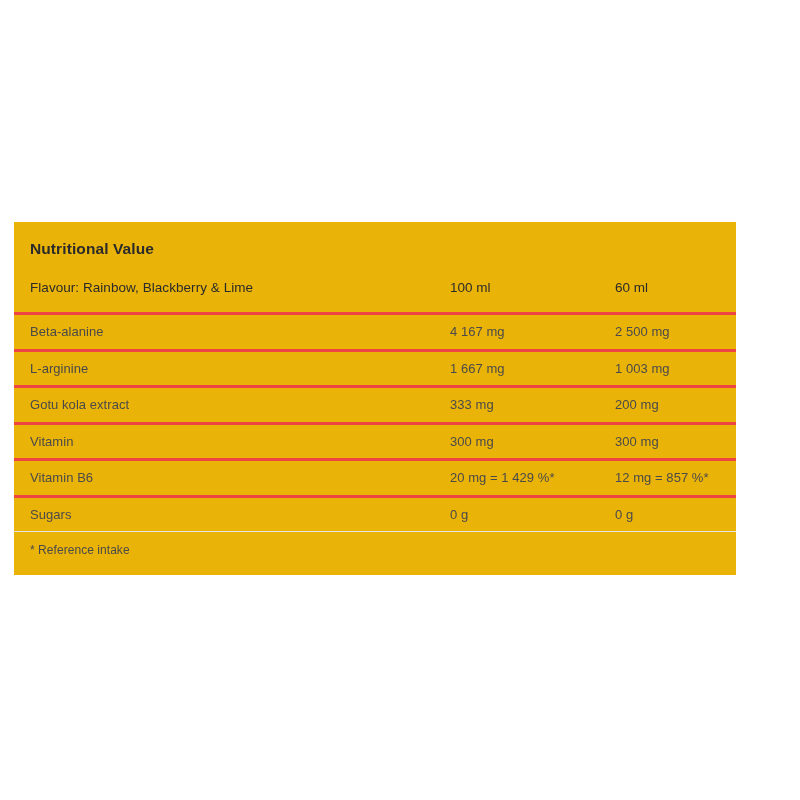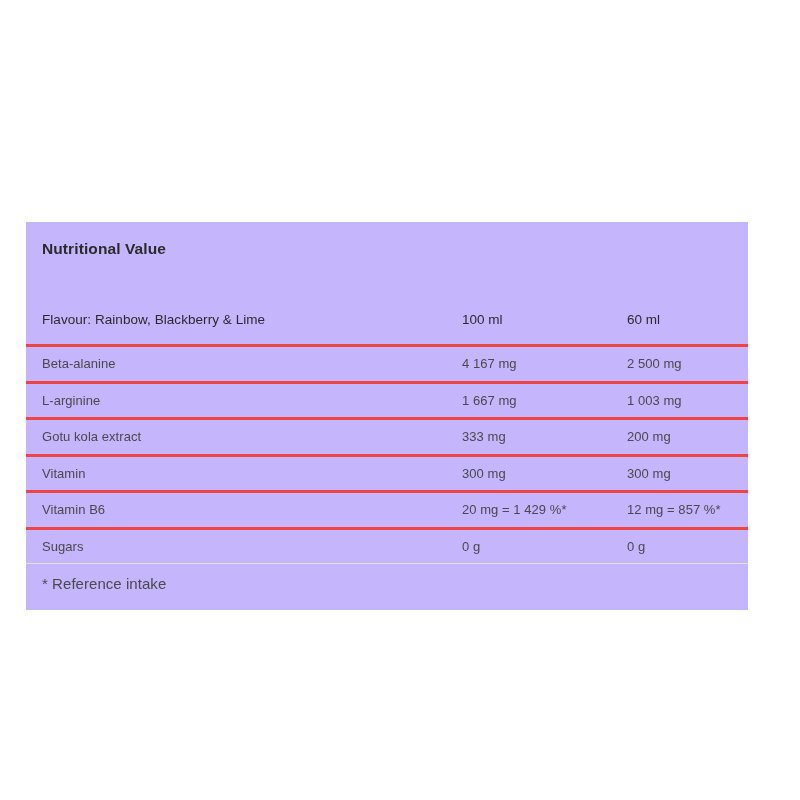--- a/index.html
+++ b/index.html
@@ -15,39 +15,38 @@
     -webkit-font-smoothing: antialiased;
   }
   .page {
     position: relative;
     width: 800px;
     height: 800px;
     box-sizing: border-box;
   }
   .panel {
     position: absolute;
-    left: 26px;
+    left: 14px;
     top: 222px;
     width: 722px;
-    background: #c4b5fd;
+    background: #eab308;
     box-sizing: border-box;
     padding: 0 0 0 0;
   }
   .panel-title {
     font-size: 15.5px;
     font-weight: bold;
     color: #2b2b2b;
     padding: 18px 0 14px 16px;
     letter-spacing: 0.1px;
   }
   table.nutri {
     width: 100%;
     border-collapse: collapse;
     font-size: 13px;
-    margin-top: 32px;
   }
   table.nutri th, table.nutri td {
     text-align: left;
     font-weight: normal;
     padding: 0;
     vertical-align: middle;
   }
   .col-name { width: 420px; padding-left: 16px !important; }
   .col-a    { width: 165px; }
   .col-b    { width: auto; }
@@ -66,21 +65,21 @@
     height: 33.5px;
     color: #4a4a4a;
     font-size: 13px;
     letter-spacing: 0.05px;
   }
   tbody tr:last-child td {
     
   }
   .footnote {
     border-top: 1px solid #e4e2e2;
-    font-size: 15px;
+    font-size: 12px;
     color: #4a4a4a;
     padding: 11px 0 18px 16px;
     letter-spacing: 0.05px;
   }
 </style>
 </head>
 <body>
 
 <div class="page">
   <div class="panel">

